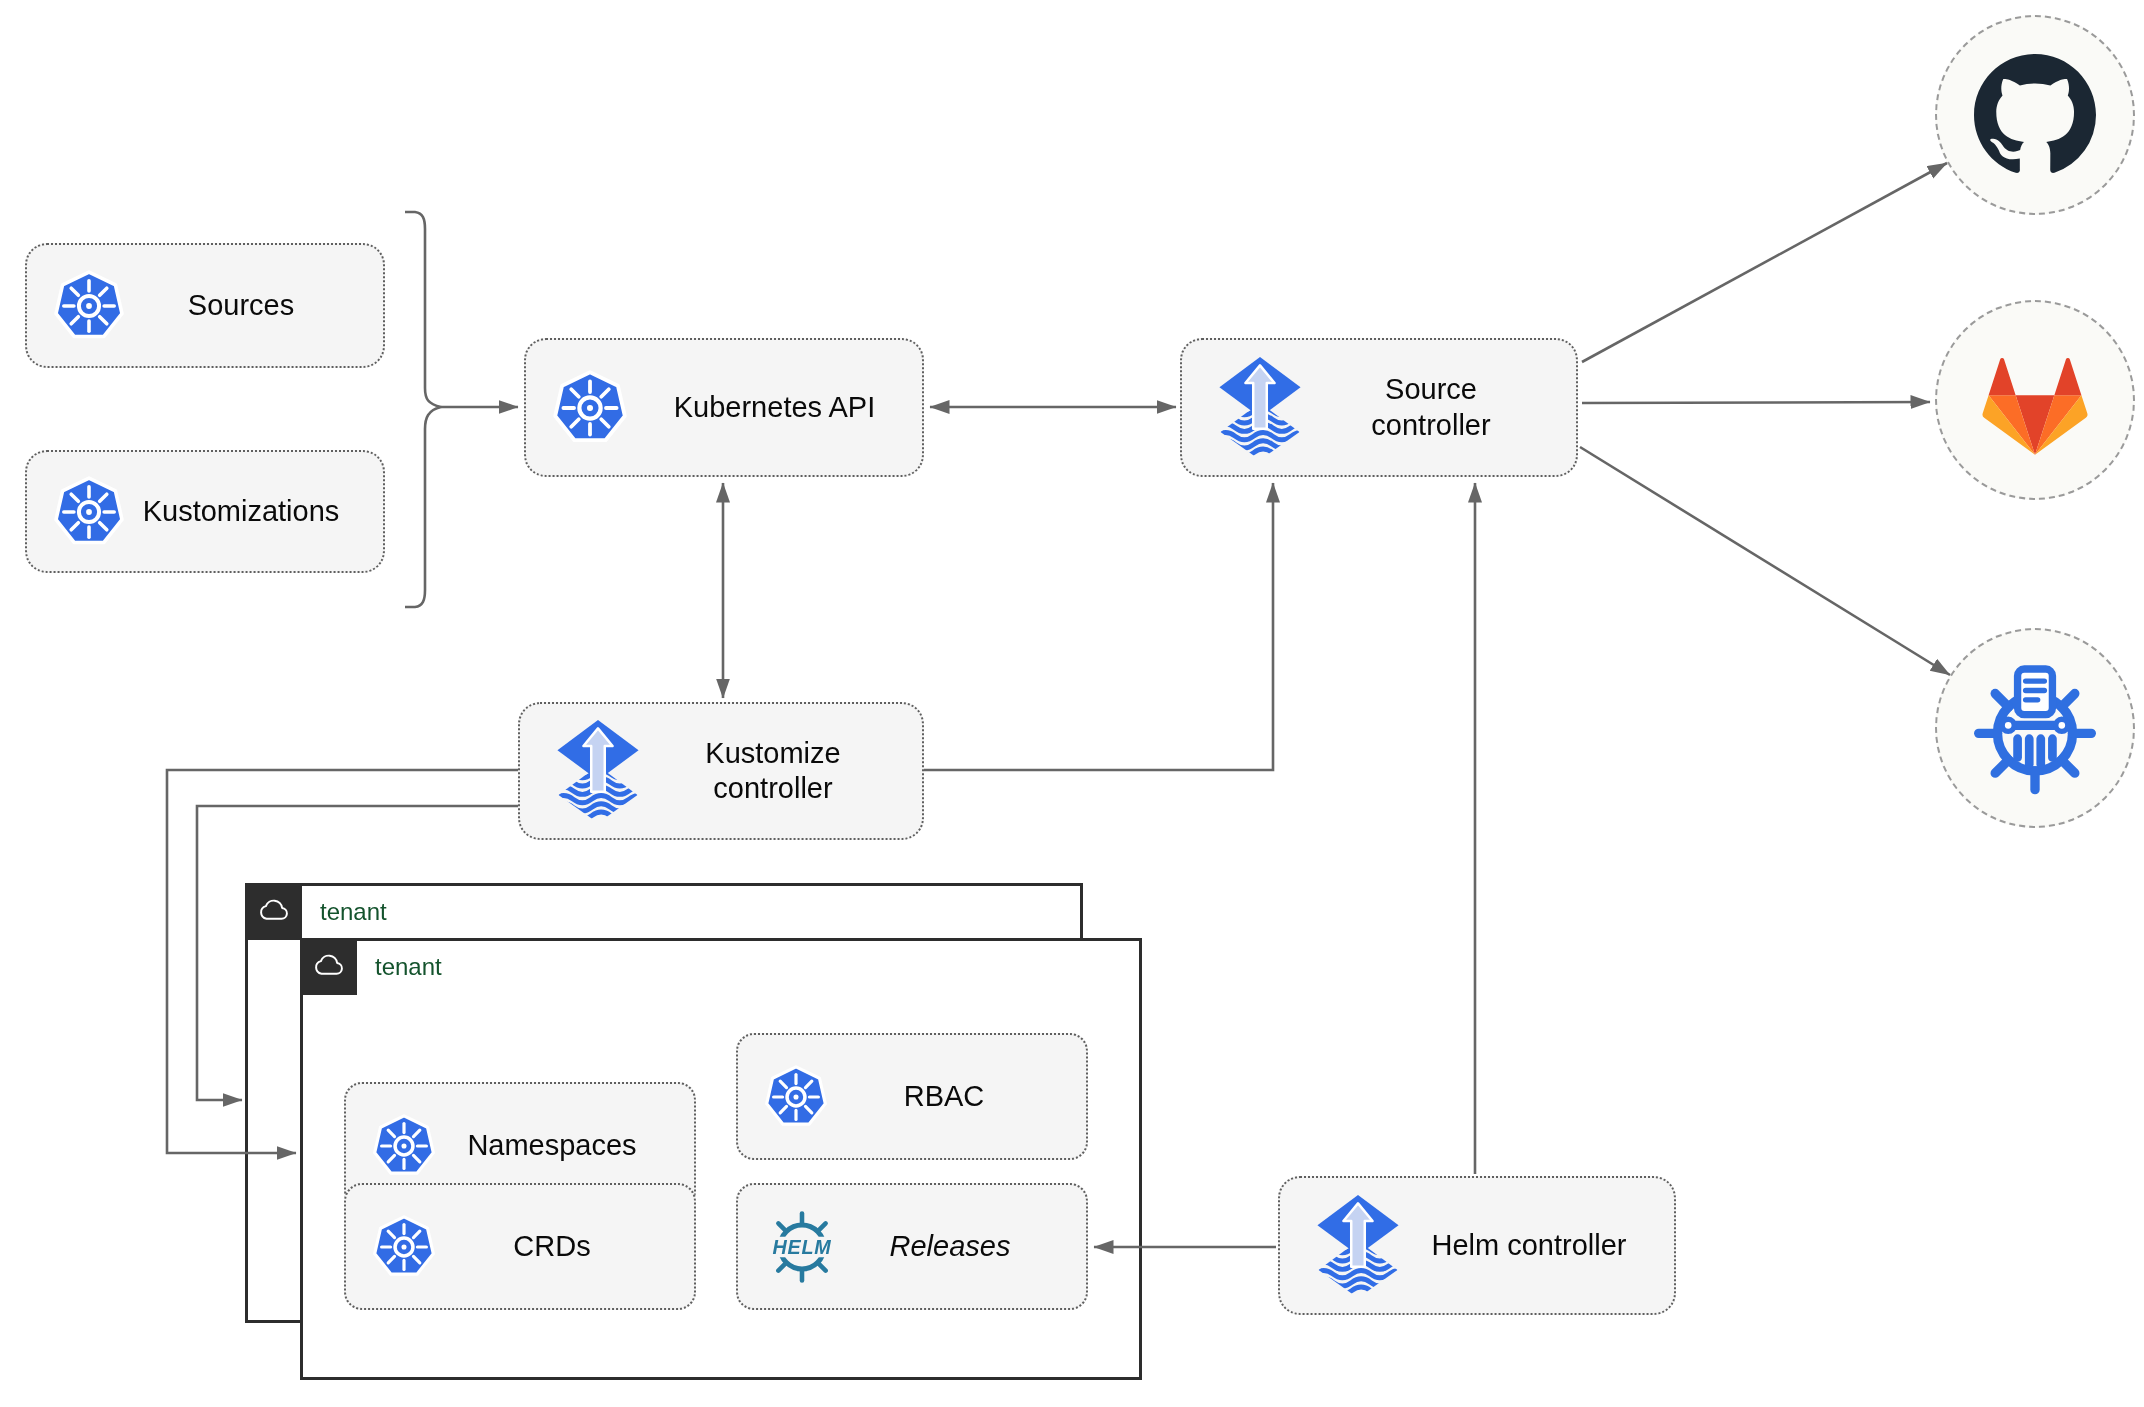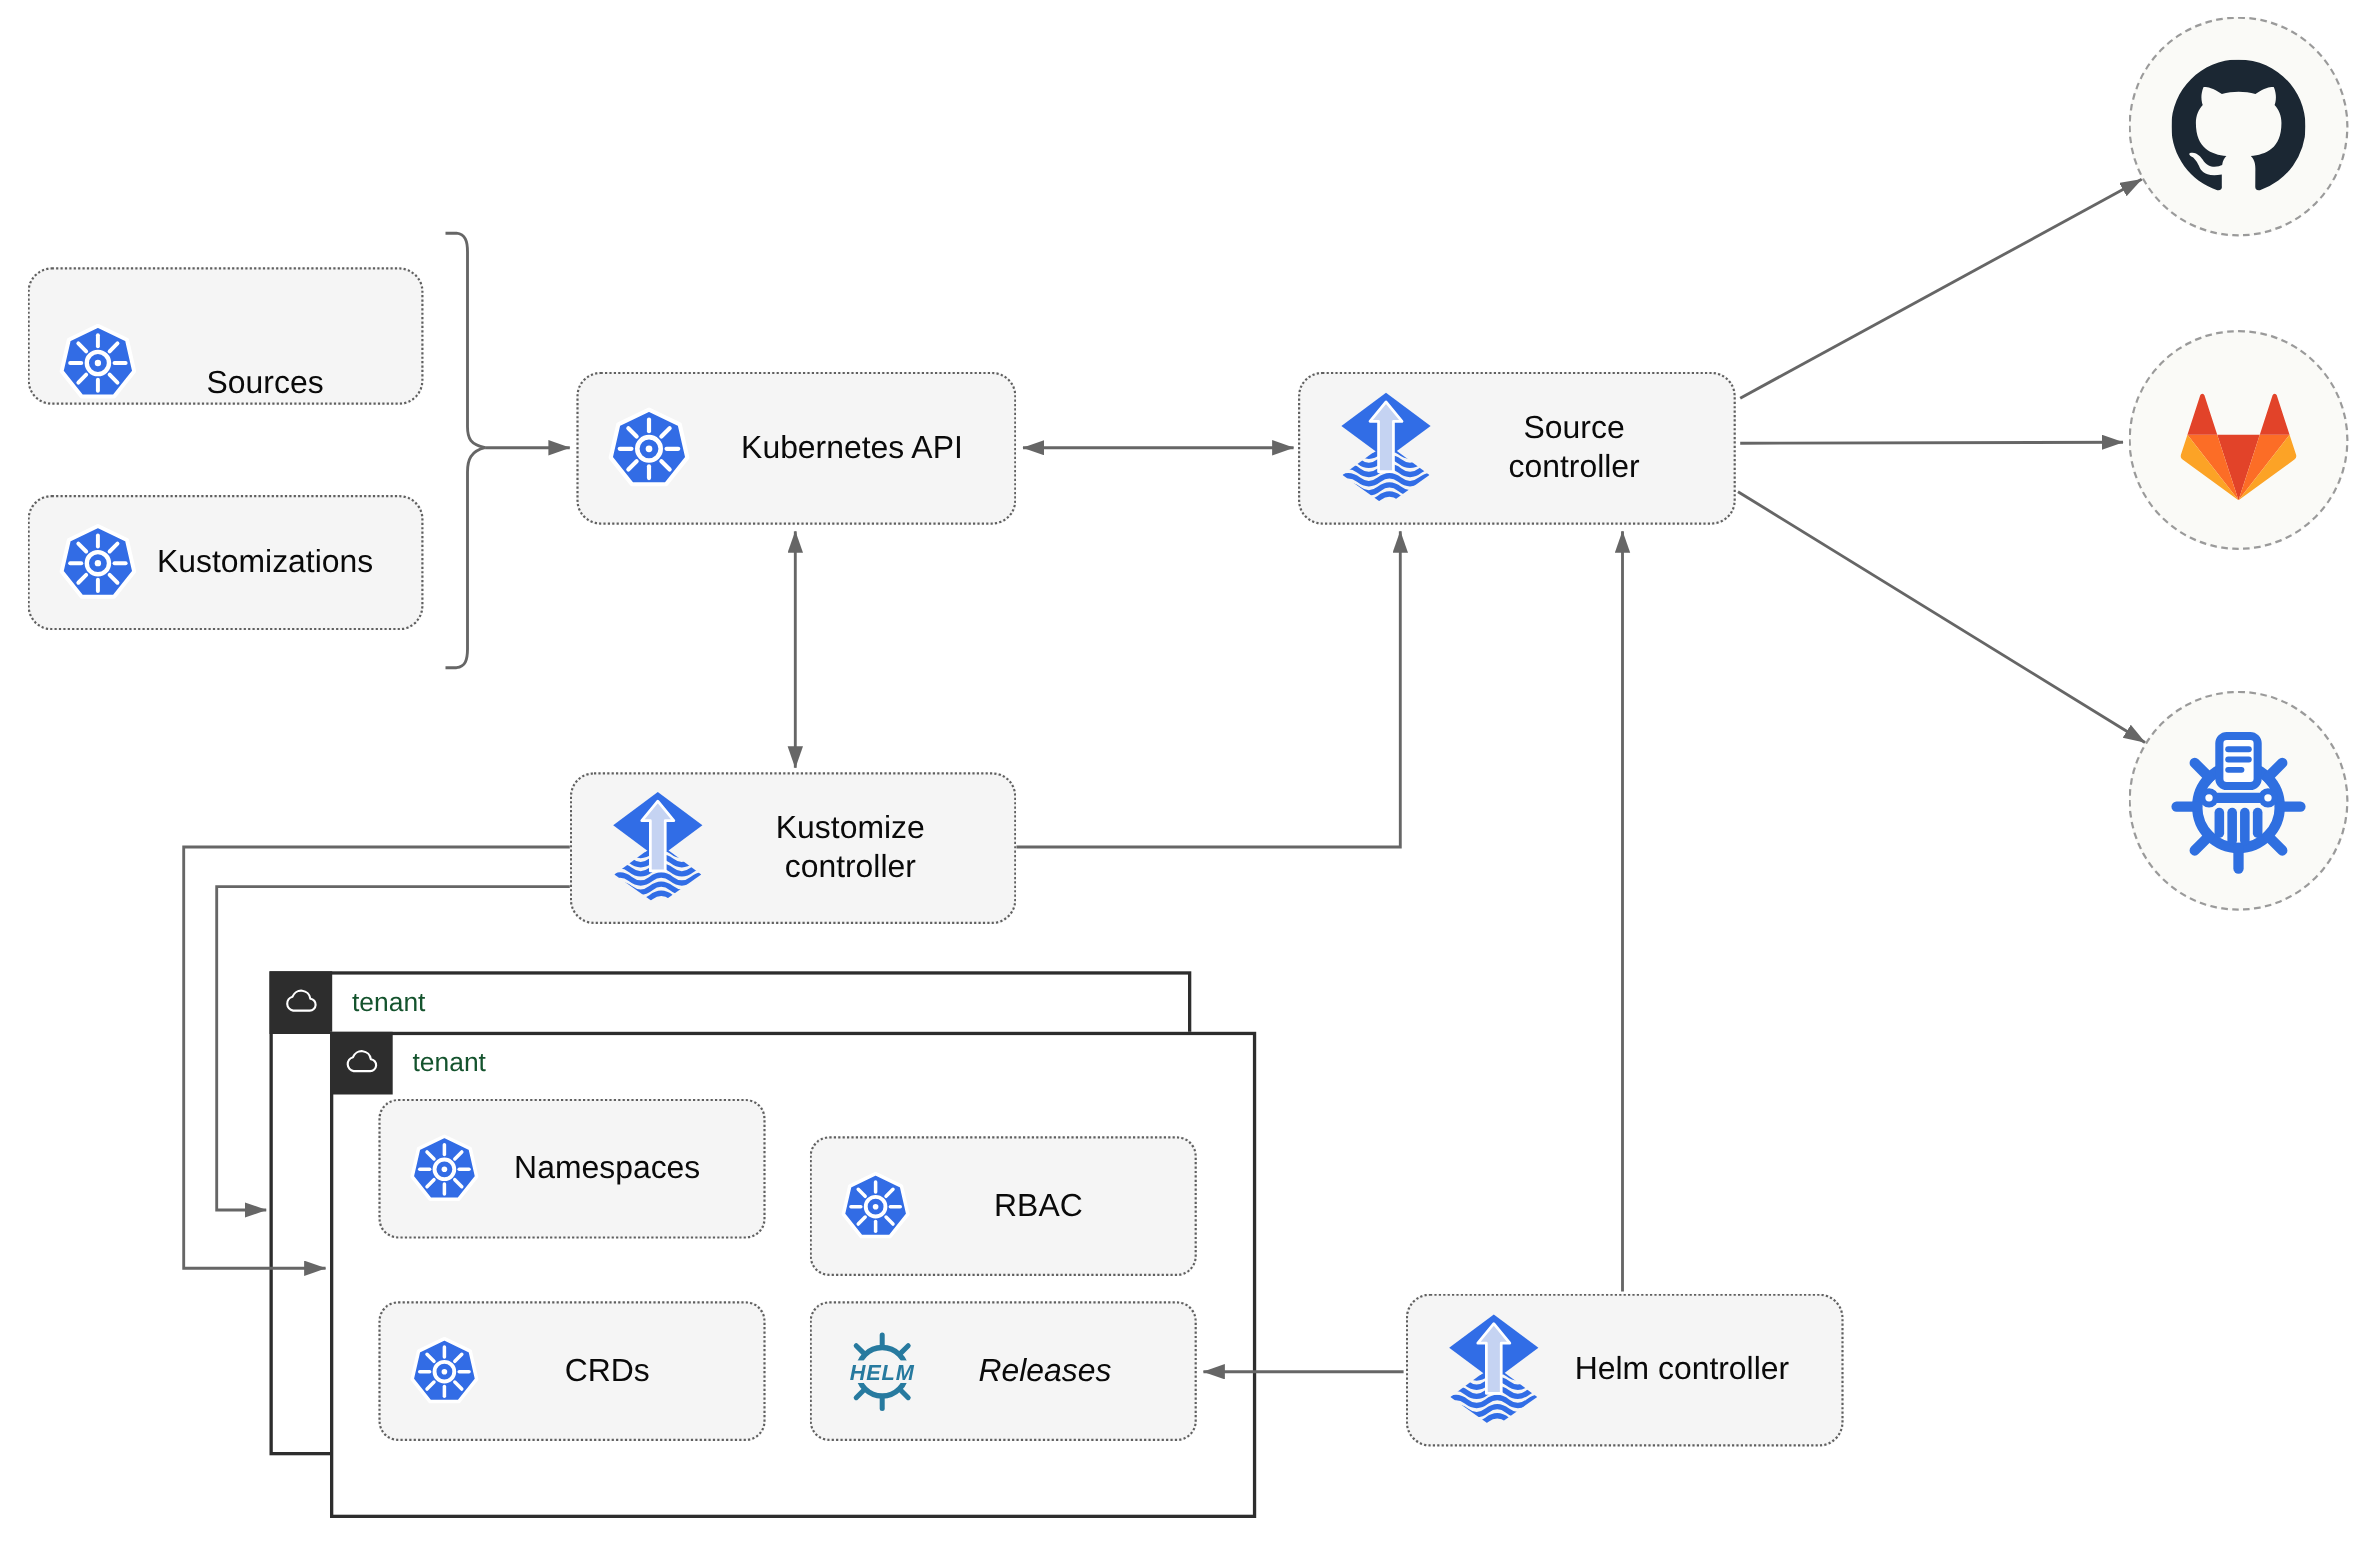--- a/index.html
+++ b/index.html
@@ -148,21 +148,21 @@
 
   <div class="tenant z2" style="left:300px;top:938px;width:842px;height:442px;">
     <div class="tab">
       <svg width="36" height="27">
           <use href="#sym-cloud"></use>
         </svg>
     </div>
     <div class="tlabel">tenant</div>
   </div>
 
-  <div class="node" style="left:25px;top:243px;width:360px;height:125px;align-items:flex-end;">
+  <div class="node" style="left:25px;top:243px;width:360px;height:125px;">
     <svg class="nicon" width="72" height="72">
         <use href="#sym-k8s"></use>
       </svg>
     <div class="lbl">Sources</div>
   </div>
 
   <div class="node" style="left:25px;top:450px;width:360px;height:123px;">
     <svg class="nicon" width="72" height="72">
         <use href="#sym-k8s"></use>
       </svg>
@@ -190,21 +190,21 @@
     <div class="lbl"><span class="wrap">Kustomize controller</span></div>
   </div>
 
   <div class="node" style="left:1278px;top:1176px;width:398px;height:139px;">
     <svg class="nicon" width="104" height="112">
         <use href="#sym-flux"></use>
       </svg>
     <div class="lbl"><span class="wrap">Helm controller</span></div>
   </div>
 
-  <div class="node small" style="left:344px;top:999px;width:352px;height:127px;">
+  <div class="node small" style="left:344px;top:1082px;width:352px;height:127px;">
     <svg class="nicon" width="64" height="64">
         <use href="#sym-k8s"></use>
       </svg>
     <div class="lbl">Namespaces</div>
   </div>
 
   <div class="node small" style="left:736px;top:1033px;width:352px;height:127px;">
     <svg class="nicon" width="64" height="64">
         <use href="#sym-k8s"></use>
       </svg>

